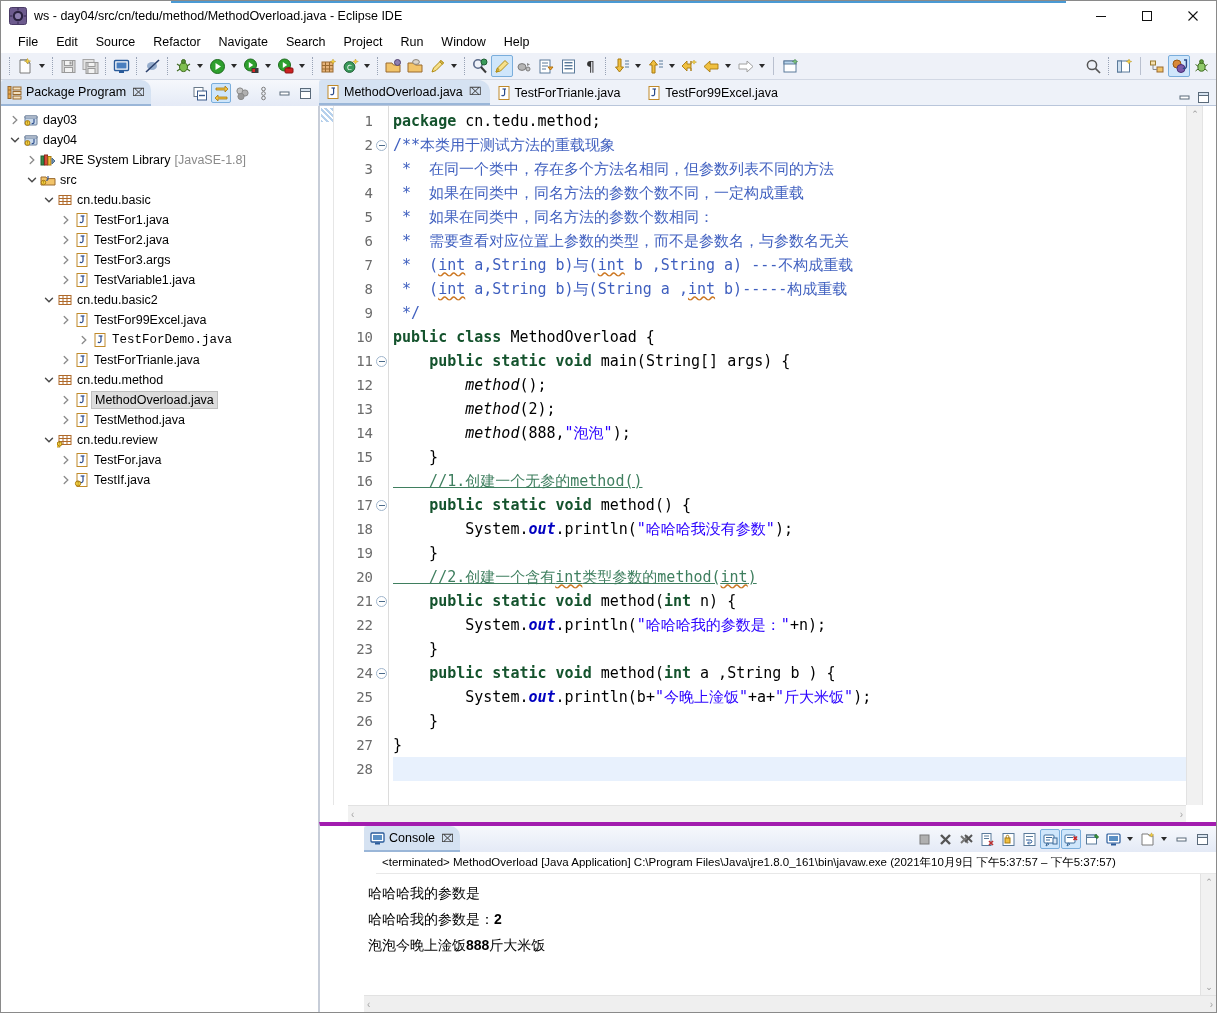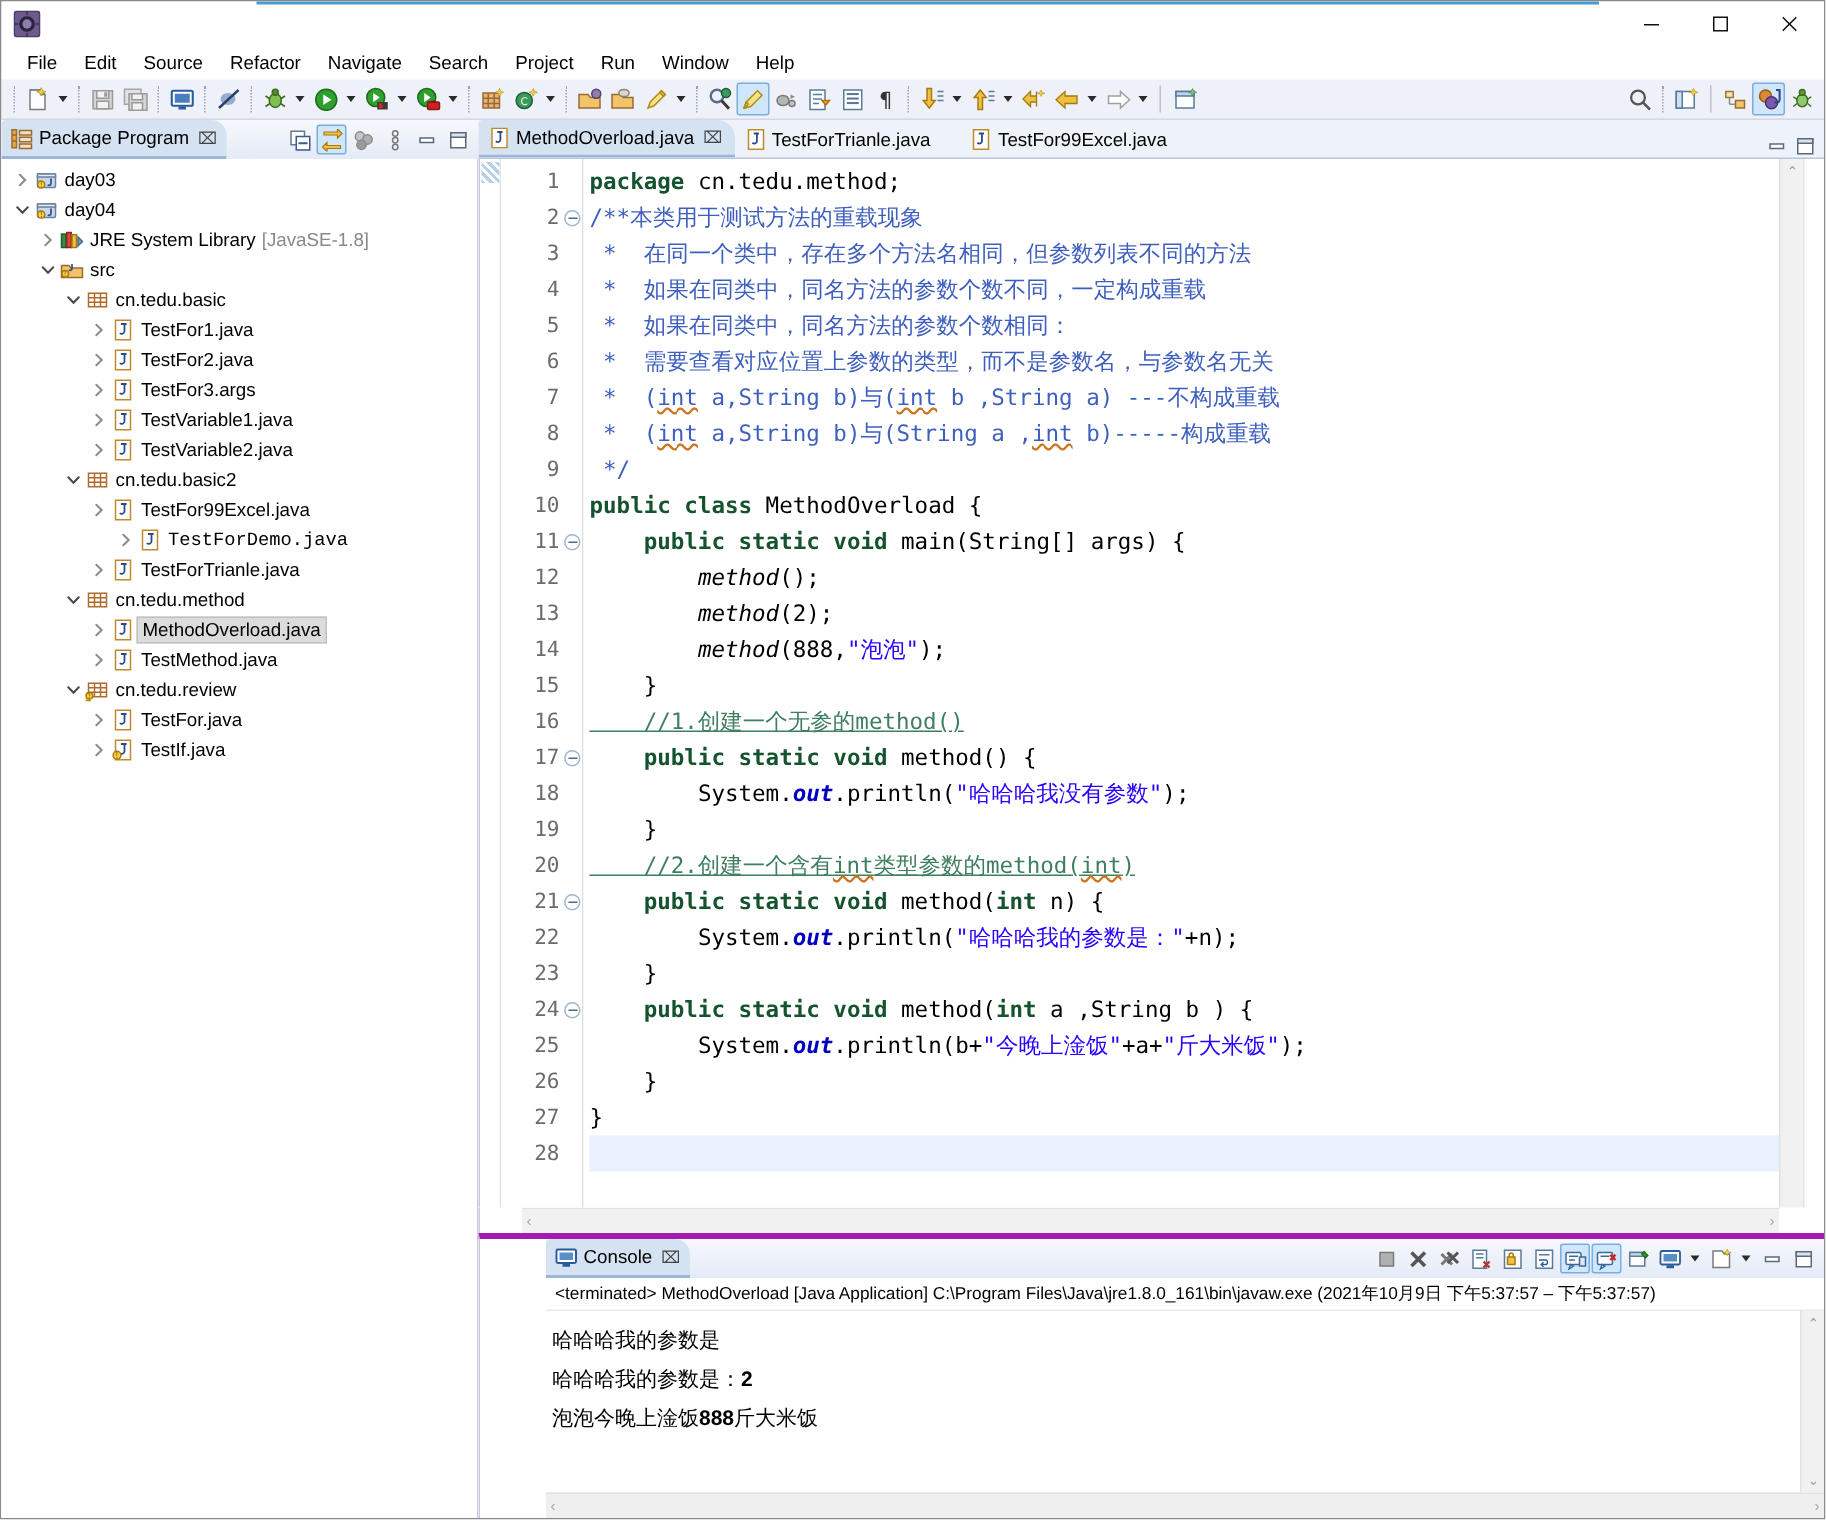--- a/index.html
+++ b/index.html
@@ -379,20 +379,21 @@
   }
   .console-status {
     flex: 0 0 auto;
     font-size: 11.5px;
     padding: 3px 6px 3px 6px;
     color: #000;
     white-space: nowrap;
     border-bottom: 1px solid #e8e8e8;
     background: #ffffff;
     overflow: hidden;
+    margin-left: 12px;
   }
   .console-out {
     flex: 1 1 auto;
     display: flex;
     min-height: 0;
     background: #ffffff;
   }
   .console-text {
     flex: 1 1 auto;
     padding: 6px 0 0 4px;
@@ -426,20 +427,21 @@
       <svg width="18" height="18" viewBox="0 0 18 18">
         <rect x="0.5" y="0.5" width="17" height="17" rx="2" fill="#6d5b8e" stroke="#4a3b66"></rect>
         <circle cx="9" cy="9" r="5.2" fill="#2b2240"></circle>
         <circle cx="9" cy="9" r="3.1" fill="#8e7fb0"></circle>
         <rect x="8.2" y="0.8" width="1.6" height="2.4" fill="#4a3b66"></rect>
         <rect x="8.2" y="14.8" width="1.6" height="2.4" fill="#4a3b66"></rect>
         <rect x="0.8" y="8.2" width="2.4" height="1.6" fill="#4a3b66"></rect>
         <rect x="14.8" y="8.2" width="2.4" height="1.6" fill="#4a3b66"></rect>
       </svg>
     </div>
+    <div class="title-text">ws - day04/src/cn/tedu/method/MethodOverload.java - Eclipse IDE</div>
     <div class="win-controls">
       <div class="win-btn">
         <svg width="12" height="12" viewBox="0 0 12 12">
             <line x1="1" y1="6.5" x2="11" y2="6.5" stroke="#111" stroke-width="1"></line>
           </svg>
       </div>
       <div class="win-btn">
         <svg width="12" height="12" viewBox="0 0 12 12">
             <rect x="1.5" y="1.5" width="9" height="9" fill="none" stroke="#111" stroke-width="1"></rect>
           </svg>
@@ -932,37 +934,20 @@
             </div>
             <span class="tree-icon">
               <svg width="16" height="16" viewBox="0 0 16 16">
                 <rect x="3" y="1.5" width="10" height="13" fill="#ffffff" stroke="#c08a2a"></rect>
                 <path d="M9 4v5a1.8 1.8 0 0 1-3.1 1" fill="none" stroke="#2a4a8a" stroke-width="1.2"></path>
                 <line x1="6.6" y1="4" x2="10.4" y2="4" stroke="#2a4a8a" stroke-width="1.2"></line>
               </svg>
             </span>
             <span class="tree-label-box">
               <span>TestVariable1.java</span>
-            </span>
-          </div>
-          <div class="tree-row" style="padding-left: 57px;">
-            <div class="twisty">
-              <svg width="10" height="10" viewBox="0 0 10 10">
-                <path d="M3.2 1.5L6.8 5 3.2 8.5" fill="none" stroke="#8a8a8a" stroke-width="1.3" stroke-linecap="round"></path>
-              </svg>
-            </div>
-            <span class="tree-icon">
-              <svg width="16" height="16" viewBox="0 0 16 16">
-                <rect x="3" y="1.5" width="10" height="13" fill="#ffffff" stroke="#c08a2a"></rect>
-                <path d="M9 4v5a1.8 1.8 0 0 1-3.1 1" fill="none" stroke="#2a4a8a" stroke-width="1.2"></path>
-                <line x1="6.6" y1="4" x2="10.4" y2="4" stroke="#2a4a8a" stroke-width="1.2"></line>
-              </svg>
-            </span>
-            <span class="tree-label-box">
-              <span>TestVariable2.java</span>
             </span>
           </div>
           <div class="tree-row" style="padding-left: 40px;">
             <div class="twisty">
               <svg width="10" height="10" viewBox="0 0 10 10">
                 <path d="M1.5 3.2L5 6.8 8.5 3.2" fill="none" stroke="#4a4a4a" stroke-width="1.4" stroke-linecap="round"></path>
               </svg>
             </div>
             <span class="tree-icon">
               <svg width="16" height="16" viewBox="0 0 16 16">

